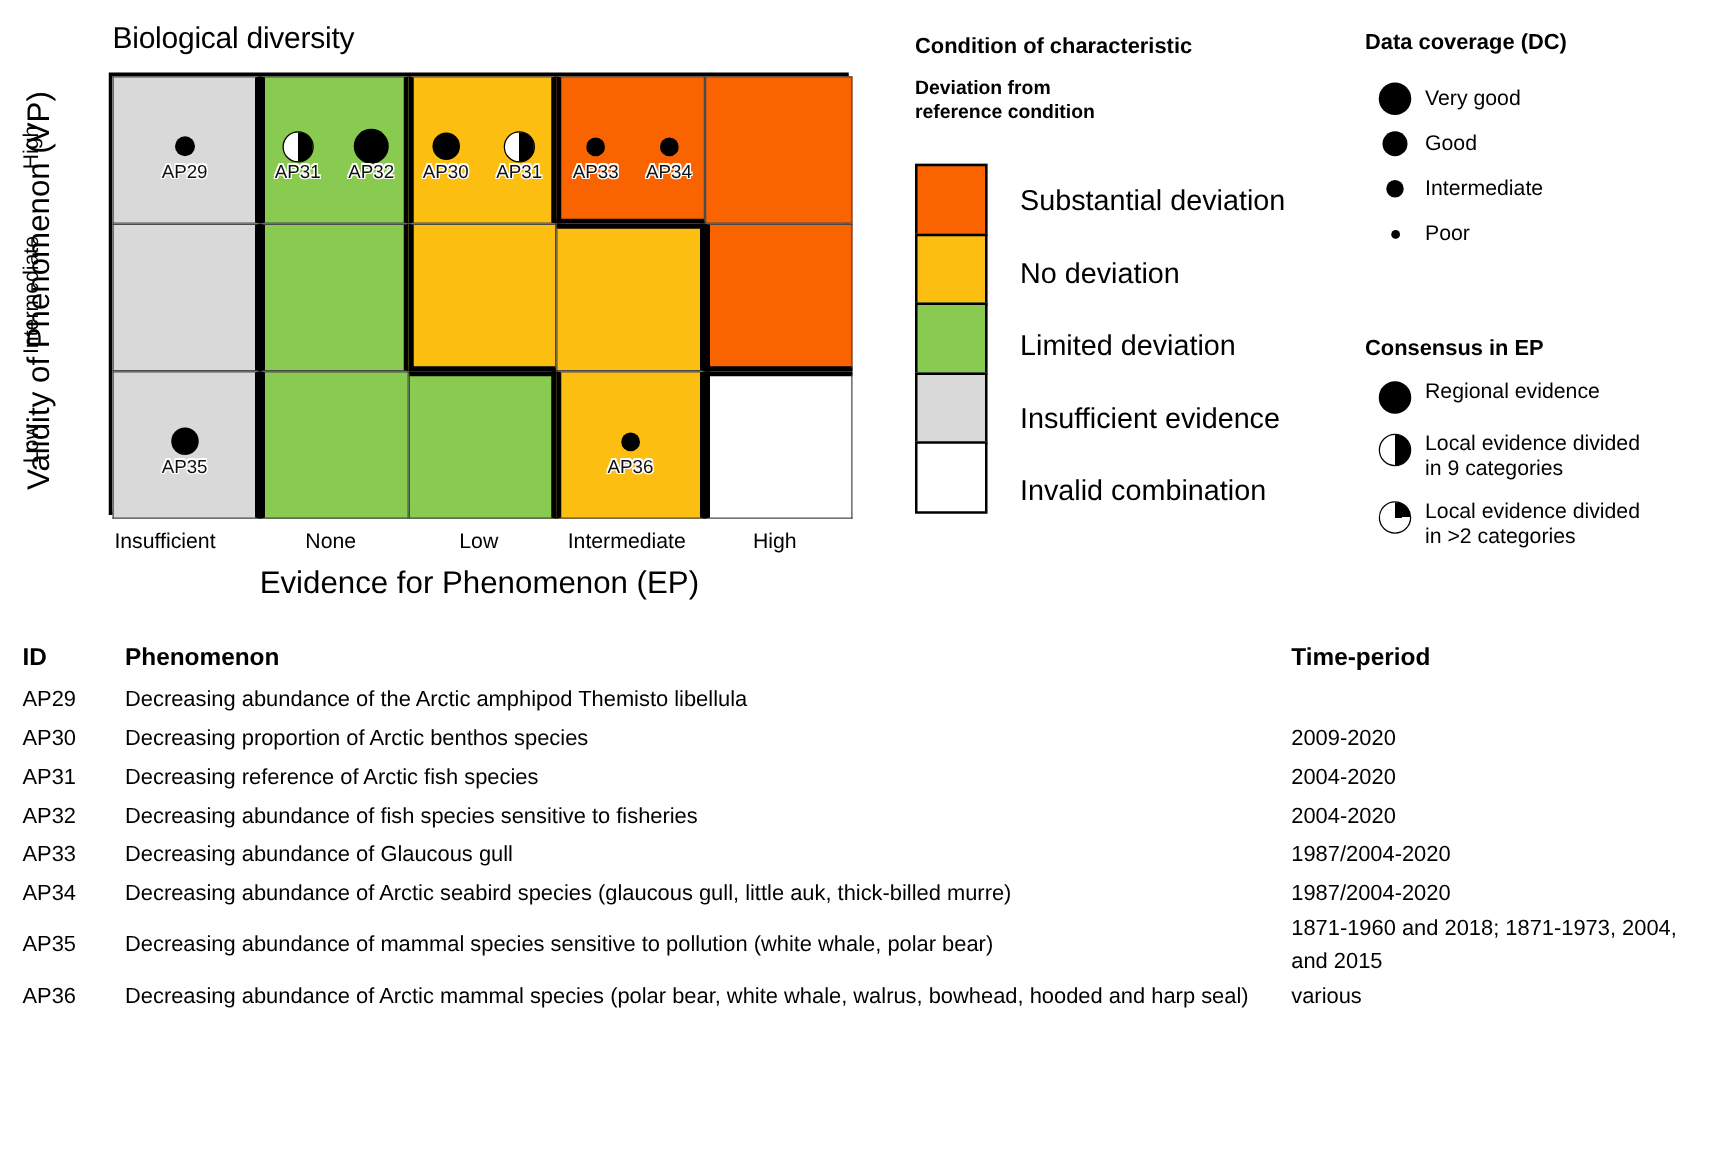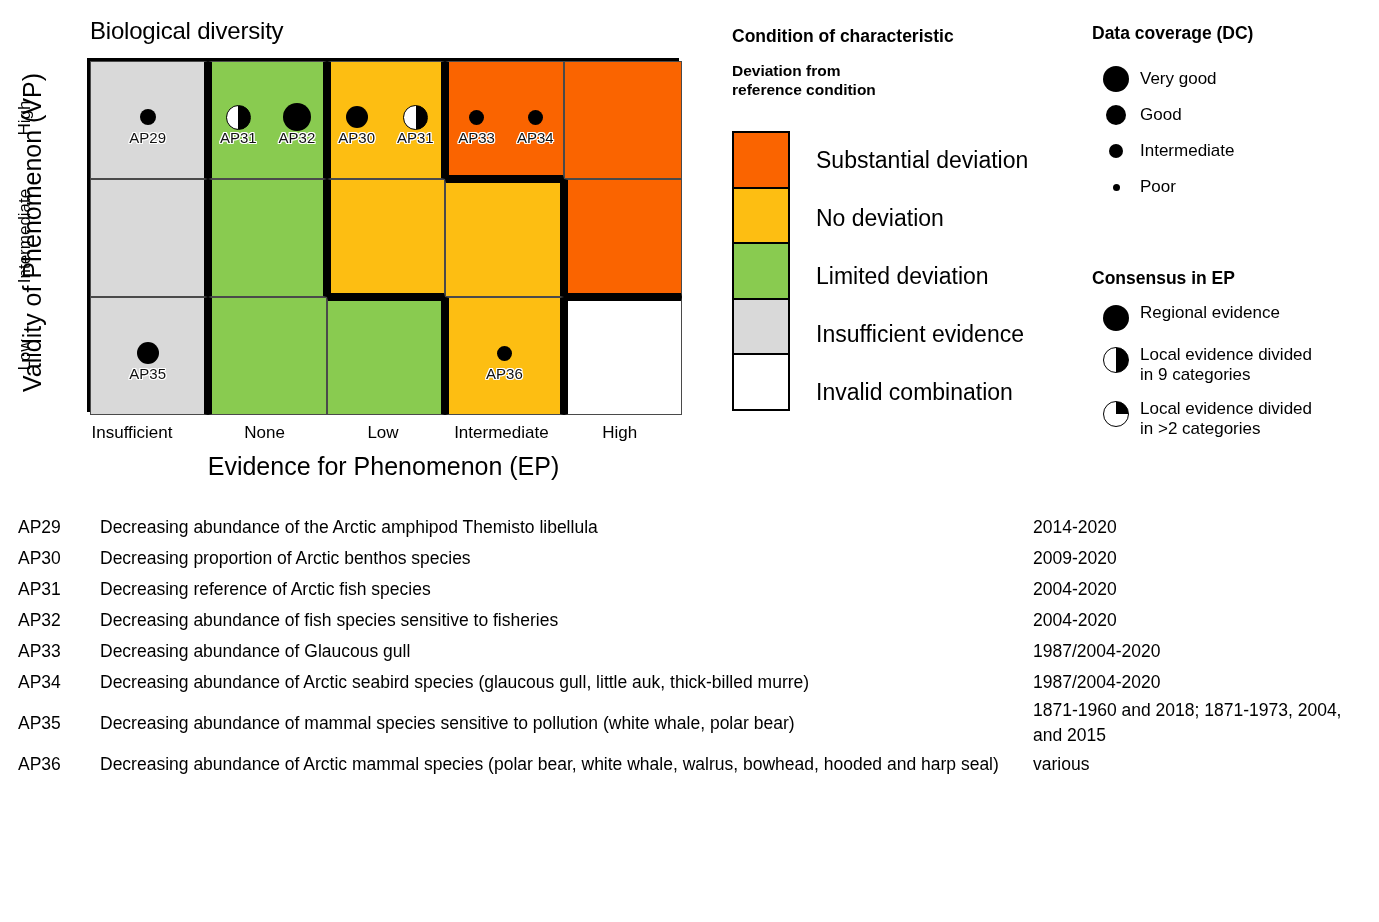--- a/index.html
+++ b/index.html
@@ -300,25 +300,29 @@
         </div>
         <div class="cons-label">
           <div>Local evidence divided</div>
           <div>in &gt;2 categories</div>
         </div>
       </div>
     </div>
 </div>
 
 <div id="table">
+  <div class="trow thead">
+    <div class="c-id">ID</div>
+    <div class="c-ph">Phenomenon</div>
+    <div class="c-tp">Time-period</div>
+  </div>
   <div id="table-body">
       <div class="trow" style="min-height: 31px;">
         <div class="c-id">AP29</div>
         <div class="c-ph">Decreasing abundance of the Arctic amphipod Themisto libellula</div>
-        <div class="c-tp">2014-2020</div>
       </div>
       <div class="trow" style="min-height: 31px;">
         <div class="c-id">AP30</div>
         <div class="c-ph">Decreasing proportion of Arctic benthos species</div>
         <div class="c-tp">2009-2020</div>
       </div>
       <div class="trow" style="min-height: 31px;">
         <div class="c-id">AP31</div>
         <div class="c-ph">Decreasing reference of Arctic fish species</div>
         <div class="c-tp">2004-2020</div>

